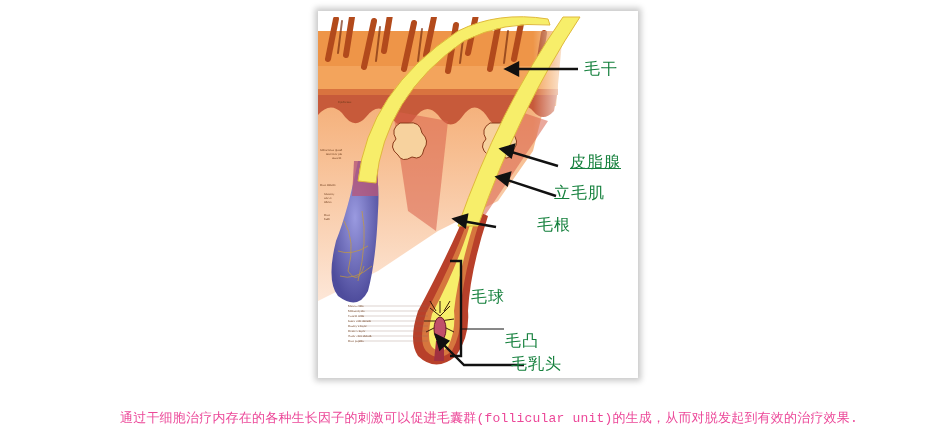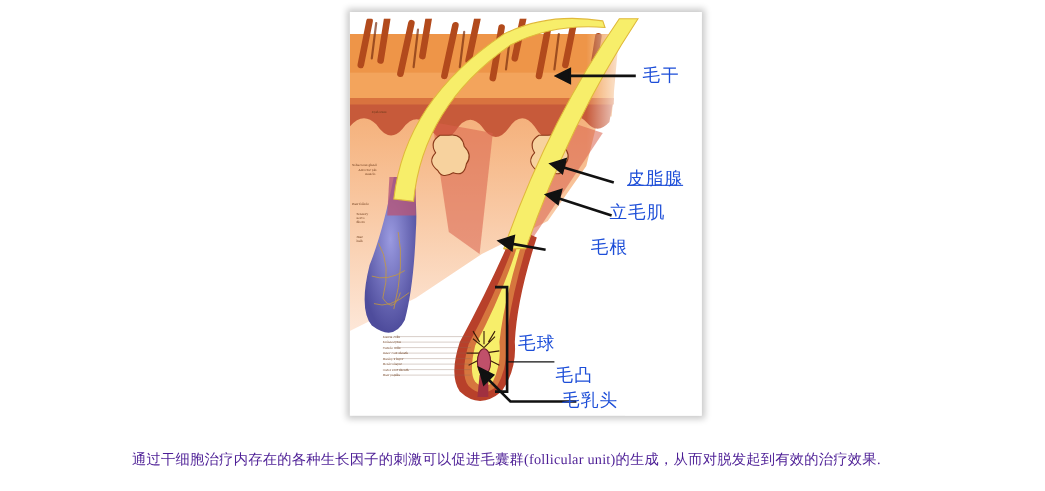--- a/index.html
+++ b/index.html
@@ -8,26 +8,26 @@
       font-family: "DejaVu Sans", sans-serif;
     }
     .figure-frame {
       position: absolute; left: 318px; top: 11px; width: 320px; height: 367px;
       background: #ffffff;
       box-shadow: 0 0 6px 3px rgba(0,0,0,0.22);
       overflow: hidden;
     }
     .figure-frame svg { position: absolute; left: 0; top: 0; }
     .label {
-      position: absolute; font-size: 16px; color: #1d4ed8; white-space: nowrap;
+      position: absolute; font-size: 16px; color: #15803d; white-space: nowrap;
       font-family: "DejaVu Sans", sans-serif; letter-spacing: 1px;
     }
     .caption {
-      position: absolute; left: 120px; top: 409px; font-size: 13px; color: #4c1d95;
-      font-family: Liberation Serif, serif; white-space: nowrap; letter-spacing: 0.2px;
+      position: absolute; left: 120px; top: 409px; font-size: 13px; color: #ec4899;
+      font-family: Liberation Mono, monospace; white-space: nowrap; letter-spacing: 0.2px;
     }
     .tiny { font-family: "DejaVu Serif", serif; font-size: 2.6px; fill: #6b3a1a; }
   </style>
 </head>
 <body>
 
 <div class="figure-frame">
   <svg width="320" height="367" viewBox="0 0 320 367">
     <defs>
       <linearGradient id="dermisGrad" x1="0" y1="0" x2="0" y2="1">
@@ -159,18 +159,18 @@
 
       <polyline points="206,354 146,354 124,332" fill="none"></polyline>
       <polygon points="118,324 130,330 122,338"></polygon>
     </g>
   </svg>
 
   <span class="label" style="left:266px; top:48px;">毛干</span>
   <span class="label" style="left:252px; top:141px;text-decoration:underline;">皮脂腺</span>
   <span class="label" style="left:236px; top:172px;">立毛肌</span>
   <span class="label" style="left:185px; top:204px;margin-left:34px;">毛根</span>
-  <span class="label" style="left:153px; top:276px;margin-top:15px;">毛球</span>
+  <span class="label" style="left:153px; top:276px;">毛球</span>
   <span class="label" style="left:187px; top:320px;">毛凸</span>
   <span class="label" style="left:193px; top:343px;">毛乳头</span>
 </div>
 
 <div class="caption">通过干细胞治疗内存在的各种生长因子的刺激可以促进毛囊群(follicular unit)的生成，从而对脱发起到有效的治疗效果.</div>
 
 </body></html>

